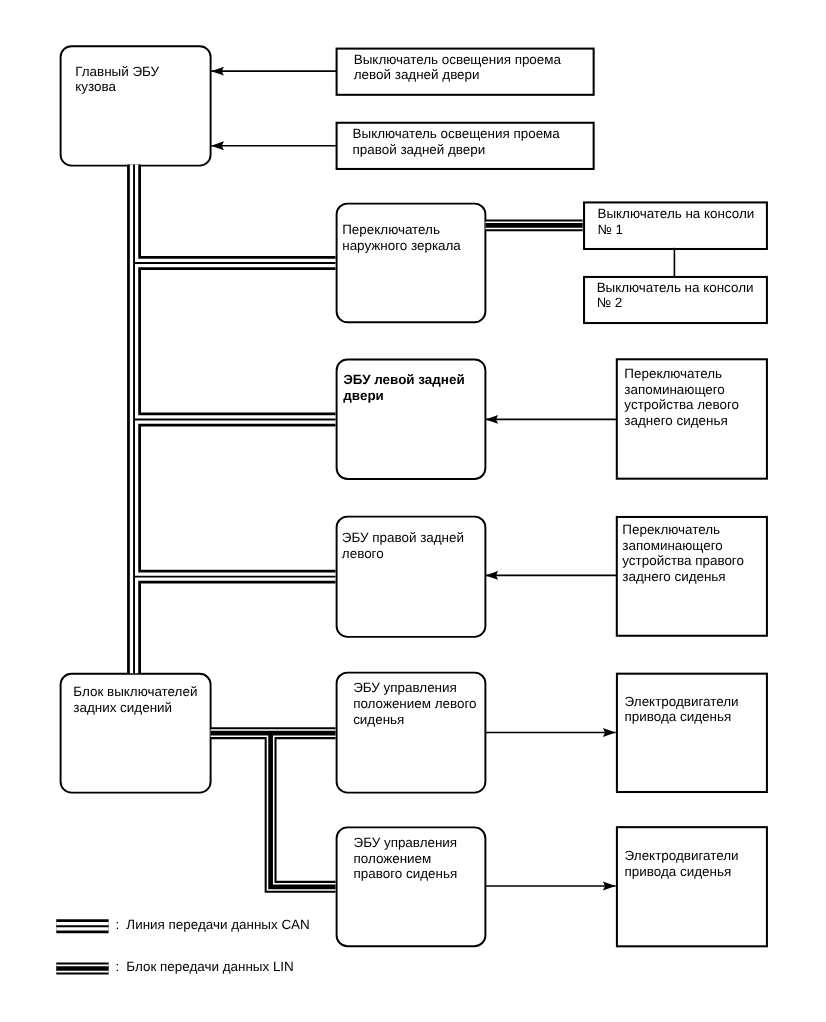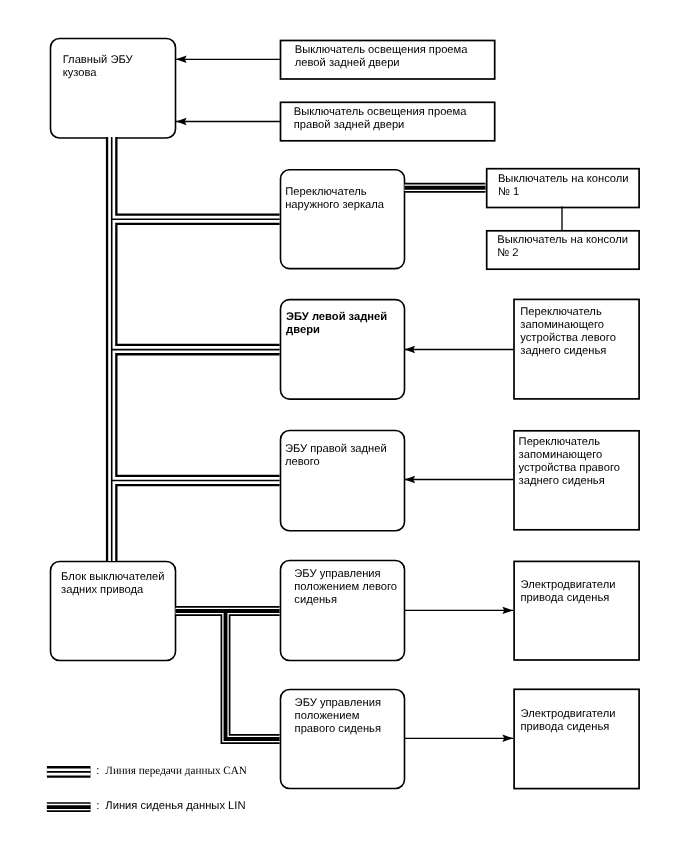--- a/index.html
+++ b/index.html
@@ -131,29 +131,29 @@
 запоминающего
 устройства левого
 заднего сиденья</div>
       <div class="lbl" style="left: 284.9px; top: 442.9px;">ЭБУ правой задней
 левого</div>
       <div class="lbl" style="left: 518.6px; top: 435.8px;">Переключатель
 запоминающего
 устройства правого
 заднего сиденья</div>
       <div class="lbl" style="left: 61.1px; top: 570.6px;">Блок выключателей
-задних привода</div>
+задних сидений</div>
       <div class="lbl" style="left: 294.3px; top: 567.9px;">ЭБУ управления
 положением левого
 сиденья</div>
       <div class="lbl" style="left: 520.5px; top: 578.8px;">Электродвигатели
 привода сиденья</div>
       <div class="lbl" style="left: 294.6px; top: 696.6px;">ЭБУ управления
 положением
 правого сиденья</div>
       <div class="lbl" style="left: 520.5px; top: 707.7px;">Электродвигатели
 привода сиденья</div>
       <div class="lbl" style="left: 96.3px; top: 764.8px;">:</div>
-      <div class="lbl" style="left: 105.3px; top: 764.8px; font-family: Liberation Serif, serif;">Линия передачи данных CAN</div>
+      <div class="lbl" style="left: 105.3px; top: 764.8px;">Линия передачи данных CAN</div>
       <div class="lbl" style="left: 96.3px; top: 800px;">:</div>
-      <div class="lbl" style="left: 105.3px; top: 800px;">Линия сиденья данных LIN</div>
+      <div class="lbl" style="left: 105.3px; top: 800px;">Блок передачи данных LIN</div>
     </div>
 </div>
 
 </body></html>

